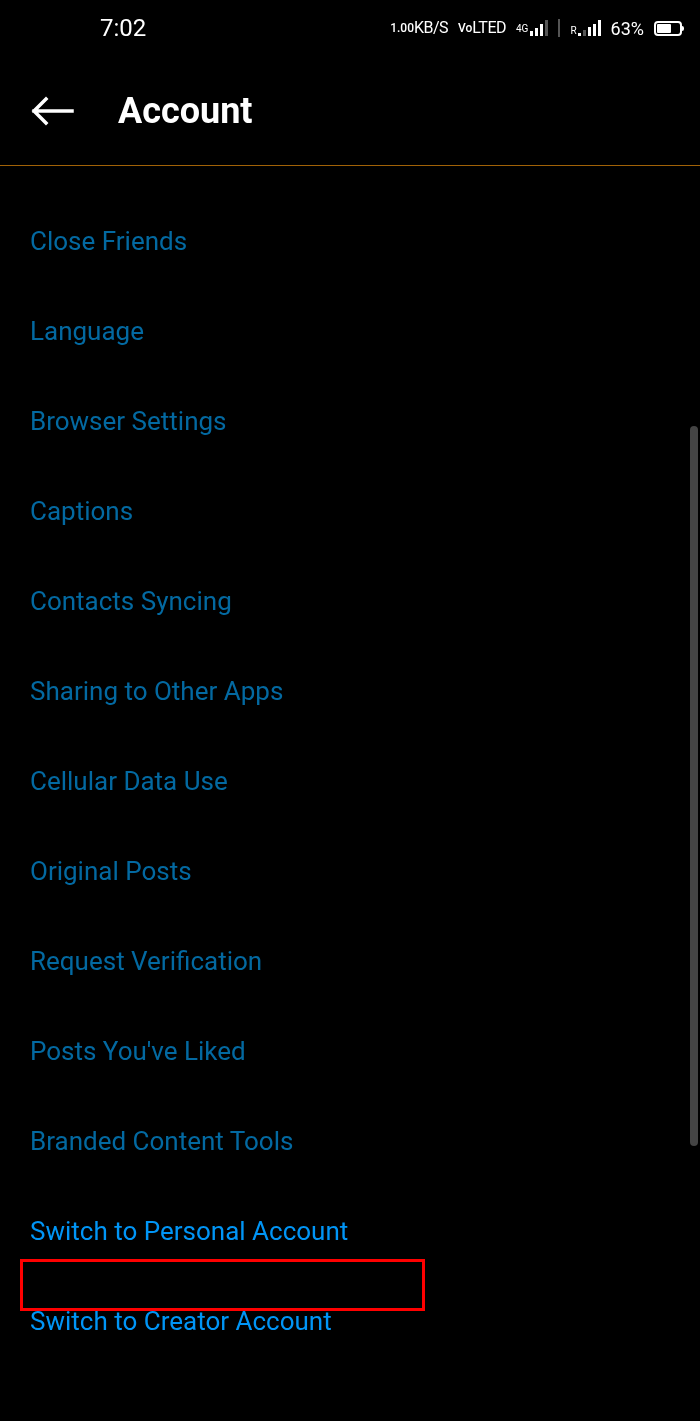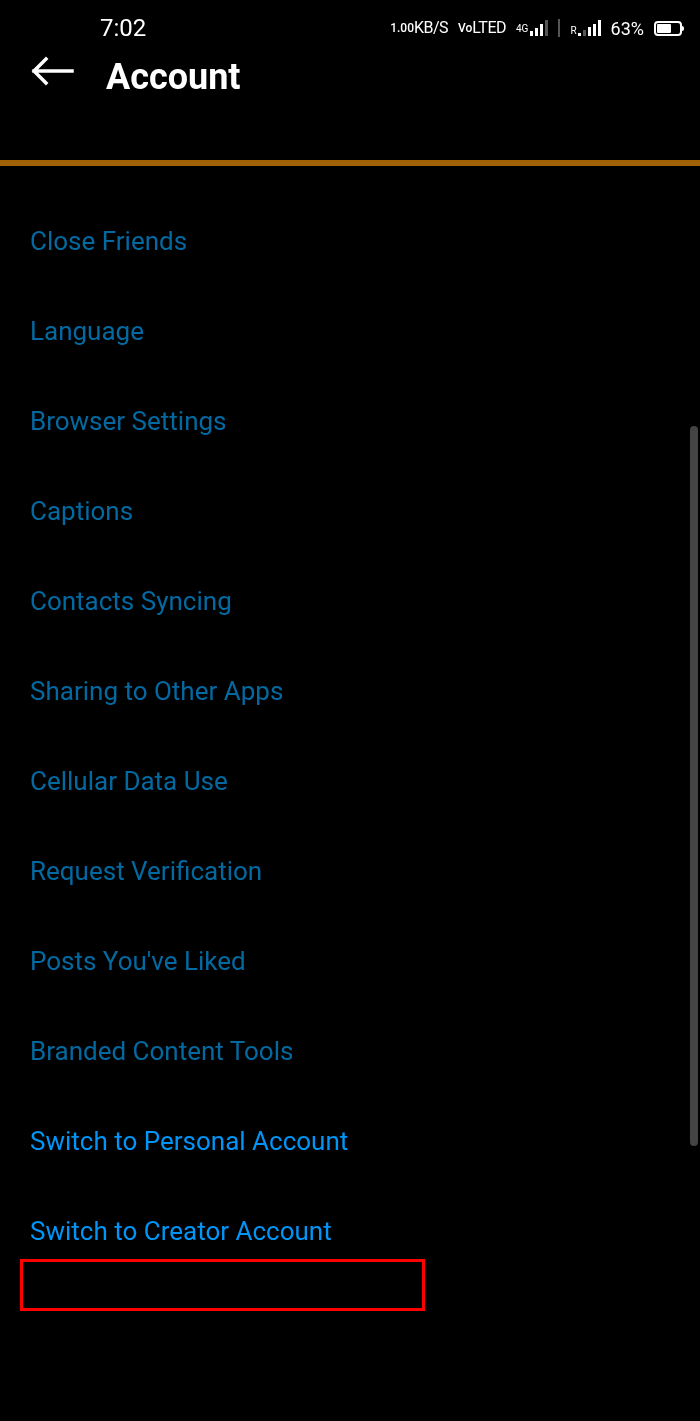--- a/index.html
+++ b/index.html
@@ -88,23 +88,24 @@
     }
     .battery-fill {
       width: 63%;
       height: 100%;
       background: #fff;
       border-radius: 1px;
     }
     .header {
       height: 110px;
       display: flex;
-      gap: 32px;
+      align-items: center;
+      gap: 44px;
       padding: 0 30px;
-      border-bottom: 6px solid #a16207;
+      border-bottom: 1px solid #a16207;
     }
     .back-arrow {
       width: 44px;
       height: 30px;
       display: flex;
       align-items: center;
       justify-content: center;
     }
     .header-title {
       font-size: 36px;
@@ -199,20 +200,21 @@
 <div class="content">
   <div class="list">
     <div class="list-item partial-top">Saved</div>
     <div class="list-item">Close Friends</div>
     <div class="list-item">Language</div>
     <div class="list-item">Browser Settings</div>
     <div class="list-item">Captions</div>
     <div class="list-item">Contacts Syncing</div>
     <div class="list-item">Sharing to Other Apps</div>
     <div class="list-item">Cellular Data Use</div>
+    <div class="list-item">Original Posts</div>
     <div class="list-item">Request Verification</div>
     <div class="list-item">Posts You've Liked</div>
     <div class="list-item">Branded Content Tools</div>
     <div class="list-item link">Switch to Personal Account</div>
     <div class="list-item link">Switch to Creator Account</div>
   </div>
   <div class="scrollbar-track"></div>
   <div class="highlight-box" style="left:20px; top:1093px; width:405px; height:52px;"></div>
 </div>
 

